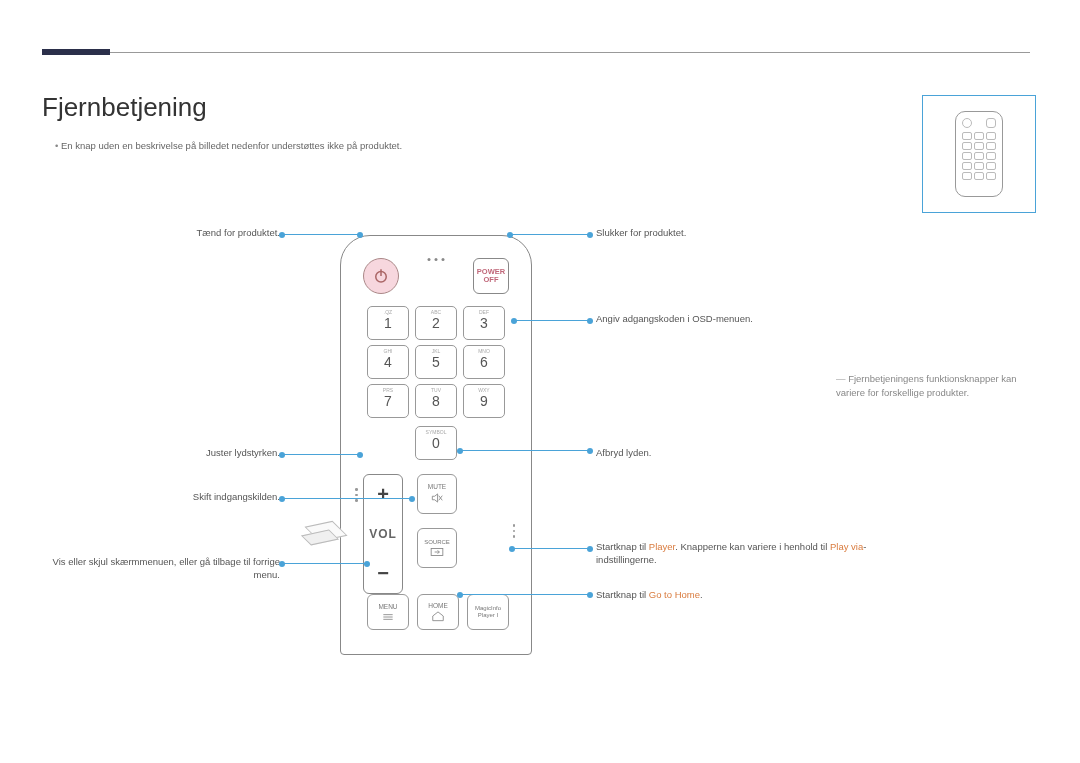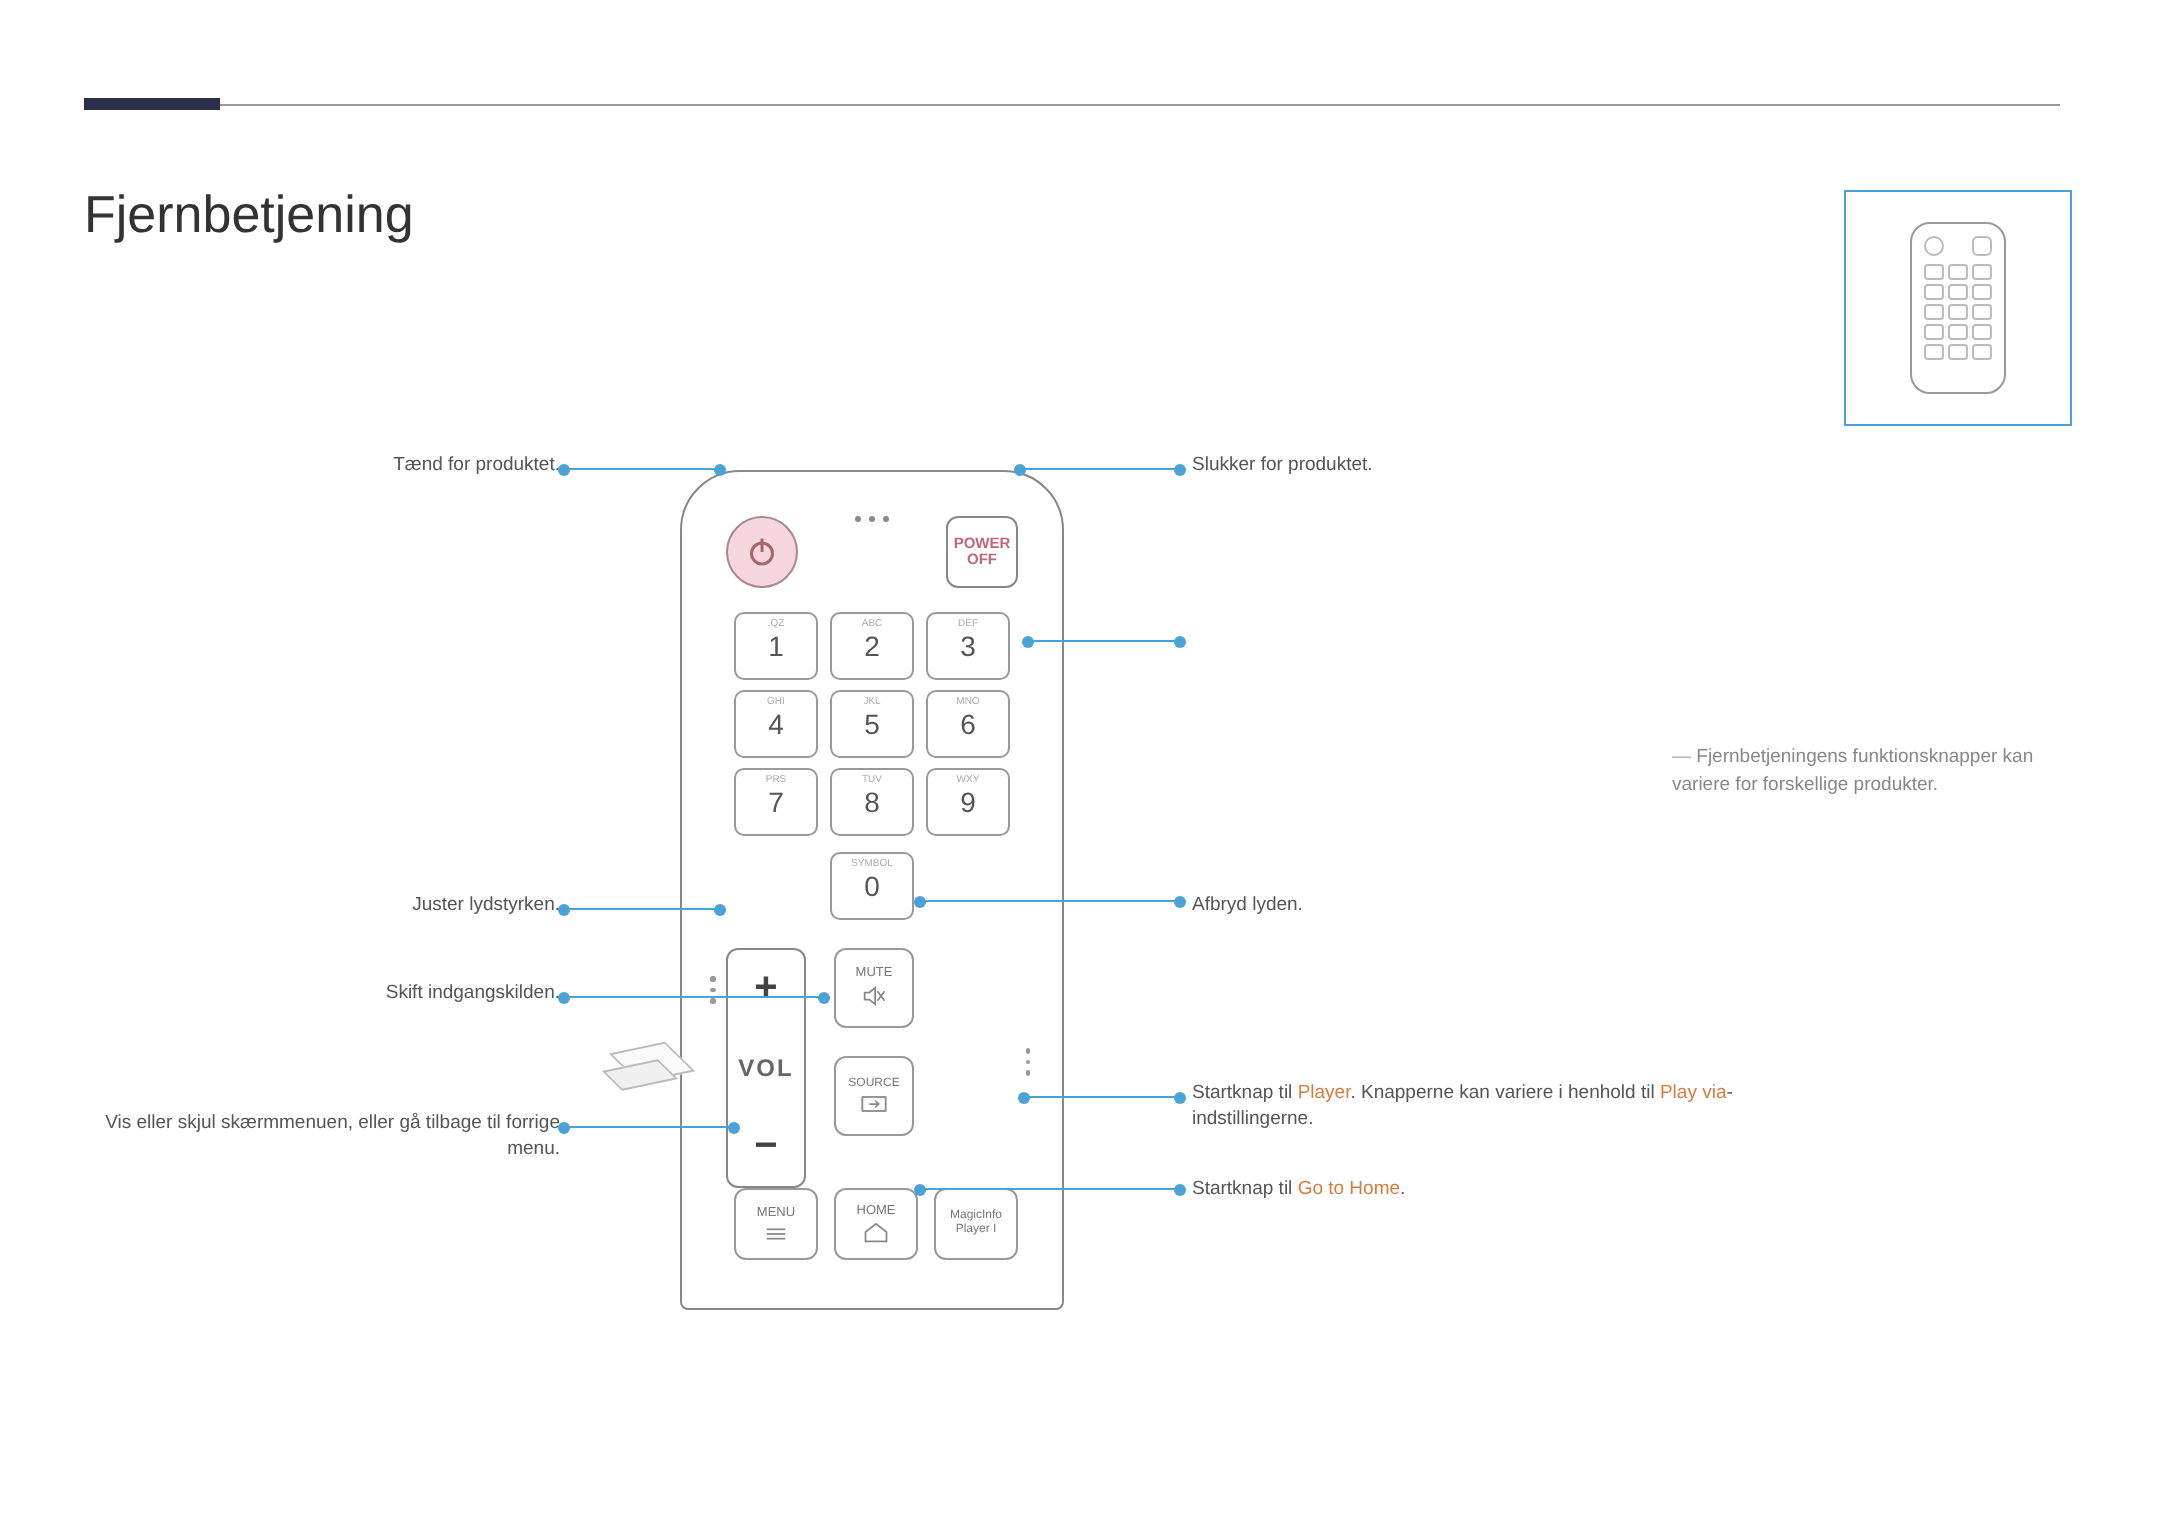--- a/index.html
+++ b/index.html
@@ -211,20 +211,21 @@
   }
 </style>
 </head>
 <body>
 
 <div class="topbar"></div>
 <div class="topdark"></div>
 <h1 class="title">Fjernbetjening</h1>
 
 <ul class="notes">
+  <li>En knap uden en beskrivelse på billedet nedenfor understøttes ikke på produktet.</li>
 </ul>
 
 <div class="remote-wrap">
   <div class="remote">
     <div class="topdots">
         <span></span>
         <span></span>
         <span></span>
       </div>
 
@@ -347,20 +348,21 @@
 <div class="callout left" style="top:490px; left:60px; width:220px;"><span>Skift indgangskilden.</span></div>
 <div class="leader ldot-start ldot-end" style="top:498px; left:282px; width:130px;"></div>
 
 <div class="callout left" style="top:555px; left:40px; width:240px;"><span>Vis eller skjul skærmmenuen, eller gå tilbage til forrige menu.</span></div>
 <div class="leader ldot-start ldot-end" style="top:563px; left:282px; width:85px;"></div>
 
 <div class="callout" style="top:226px; left:596px; width:260px;"><span>Slukker for produktet.</span></div>
 <div class="leader ldot-start ldot-end" style="top:234px; left:510px; width:80px;"></div>
 
 <div class="callout" style="top:312px; left:596px; width:280px;">
+  <div>Angiv adgangskoden i OSD-menuen.</div>
 </div>
 <div class="leader ldot-start ldot-end" style="top:320px; left:514px; width:76px;"></div>
 
 <div class="callout" style="top:446px; left:596px; width:280px;">
   <div>Afbryd lyden.</div>
 </div>
 <div class="leader ldot-start ldot-end" style="top:450px; left:460px; width:130px;"></div>
 
 <div class="callout" style="top:540px; left:596px; width:290px;">
   <span>Startknap til </span><span class="orange">Player</span><span>. Knapperne kan variere i henhold til </span><span class="orange">Play via</span><span>-indstillingerne.</span>

